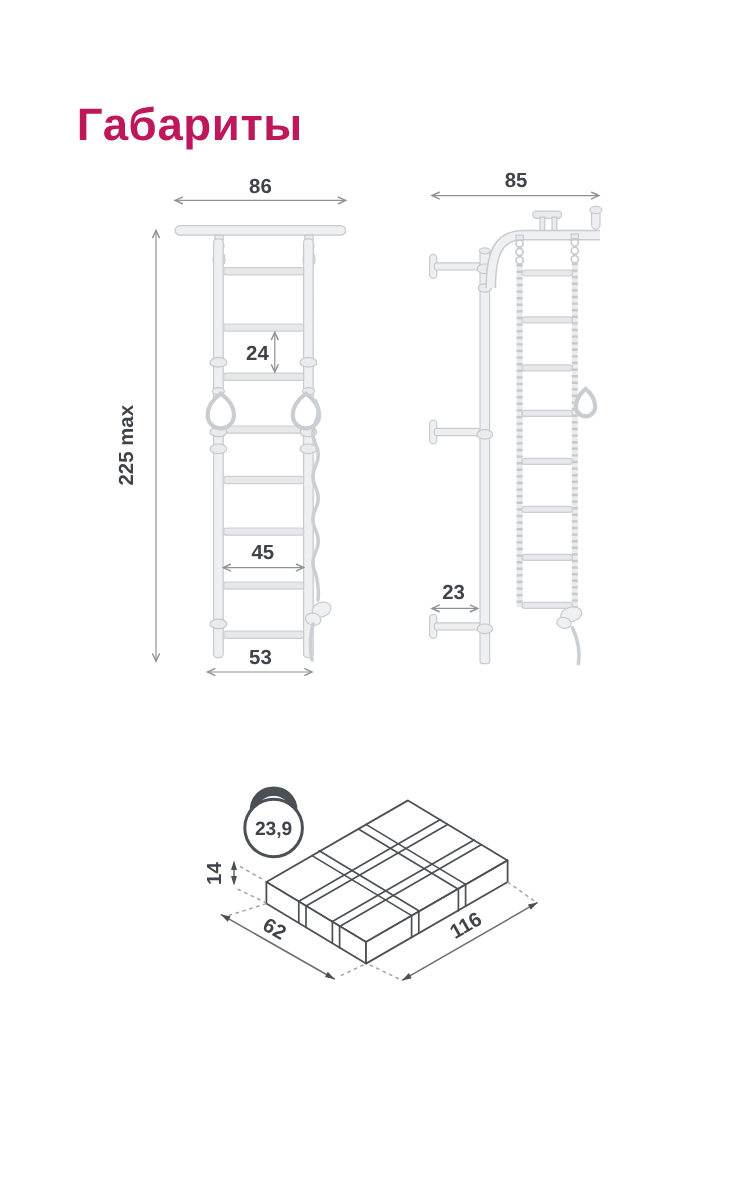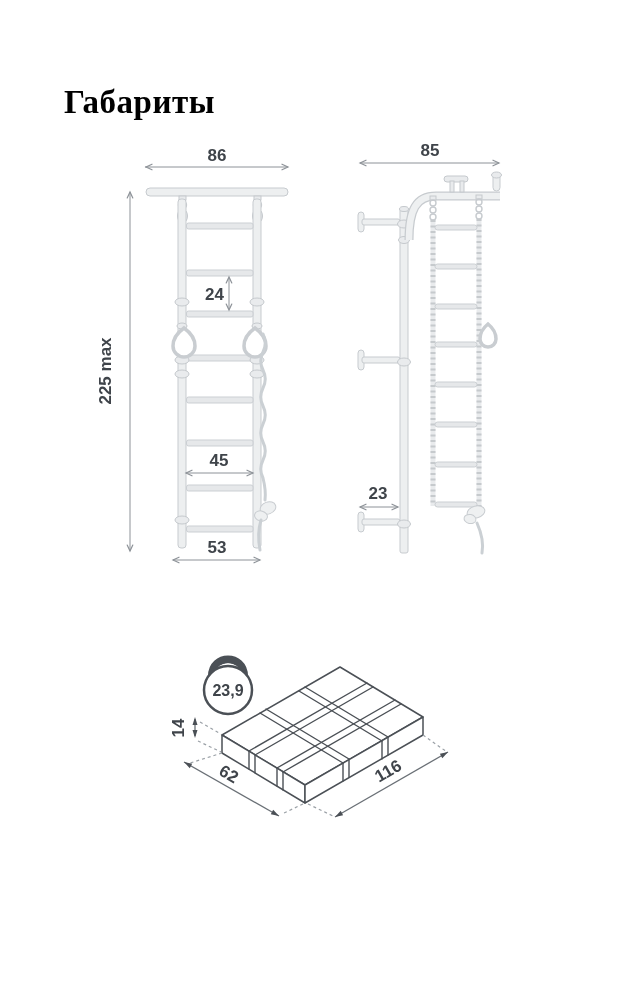--- a/index.html
+++ b/index.html
@@ -1,19 +1,19 @@
 <!DOCTYPE html>
 <html><head>
 <meta charset="utf-8">
 <style>
   html,body{margin:0;padding:0;background:#ffffff;}
   .canvas{position:relative;width:629px;height:1000px;background:#ffffff;overflow:hidden;
           font-family:"Liberation Sans",sans-serif;}
-  .page-title{position:absolute;left:64px;top:84px;margin:0;font-size:33px;font-weight:700;
-              color:#000000;letter-spacing:.5px;font-family:Liberation Serif, serif;}
+  .page-title{position:absolute;left:64px;top:84px;margin:0;font-size:38px;font-weight:700;
+              color:#be185d;letter-spacing:.5px;font-family:Liberation Sans, sans-serif;}
   svg{position:absolute;left:0;top:0;}
   .dim{font-family:"Liberation Sans",sans-serif;font-size:17px;font-weight:600;fill:#3f444a;}
   .dim-pkg{font-family:"Liberation Sans",sans-serif;font-size:17px;font-weight:600;fill:#3f444a;}
   .kb-txt{font-family:"Liberation Sans",sans-serif;font-size:16px;font-weight:600;fill:#3f444a;}
   .dimline{stroke:#8d9298;stroke-width:1;fill:none;}
   .dimarrow{stroke:#8d9298;stroke-width:1.2;fill:none;stroke-linecap:round;}
   .tube{fill:#edeff0;stroke:#c7cbcf;stroke-width:1;}
   .rung{fill:#e6e8ea;stroke:#cbcfd3;stroke-width:1;}
   .collar{fill:#e9ebed;stroke:#c5c9cd;stroke-width:1;}
   .ringshape{fill:#ffffff;stroke:#c9cdd1;stroke-width:3.5;}

